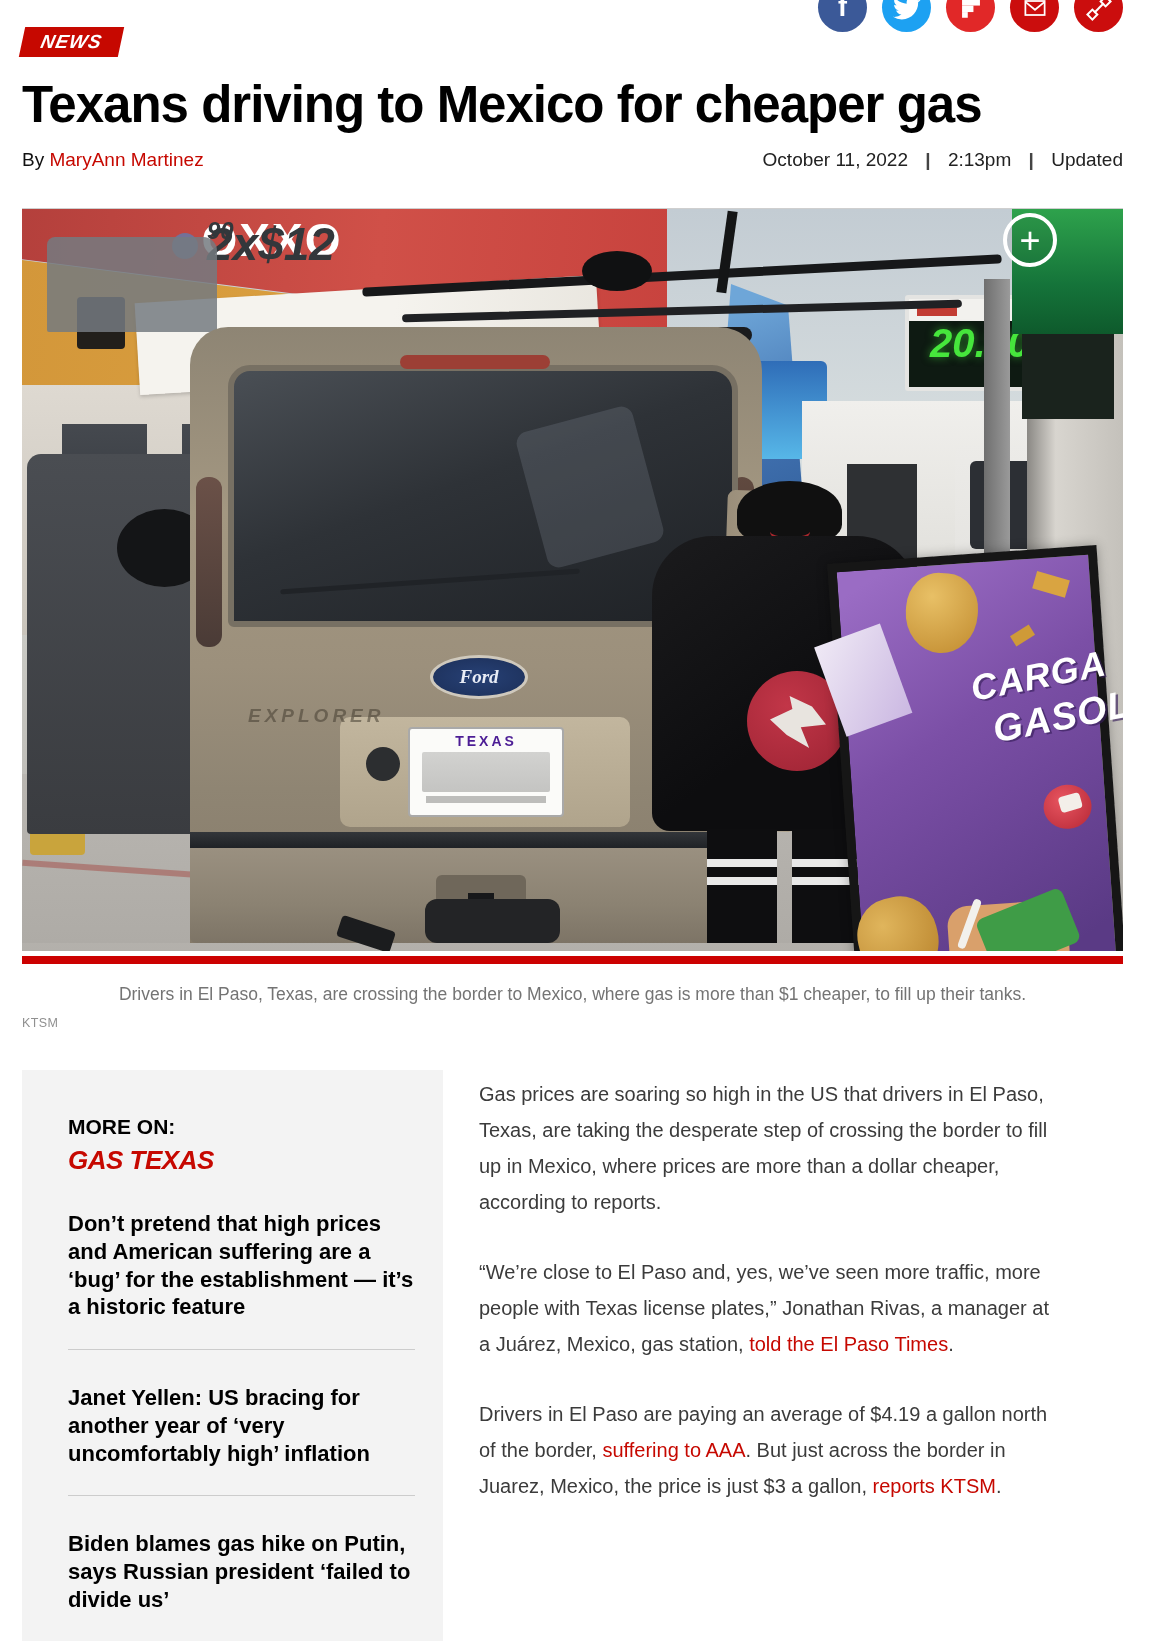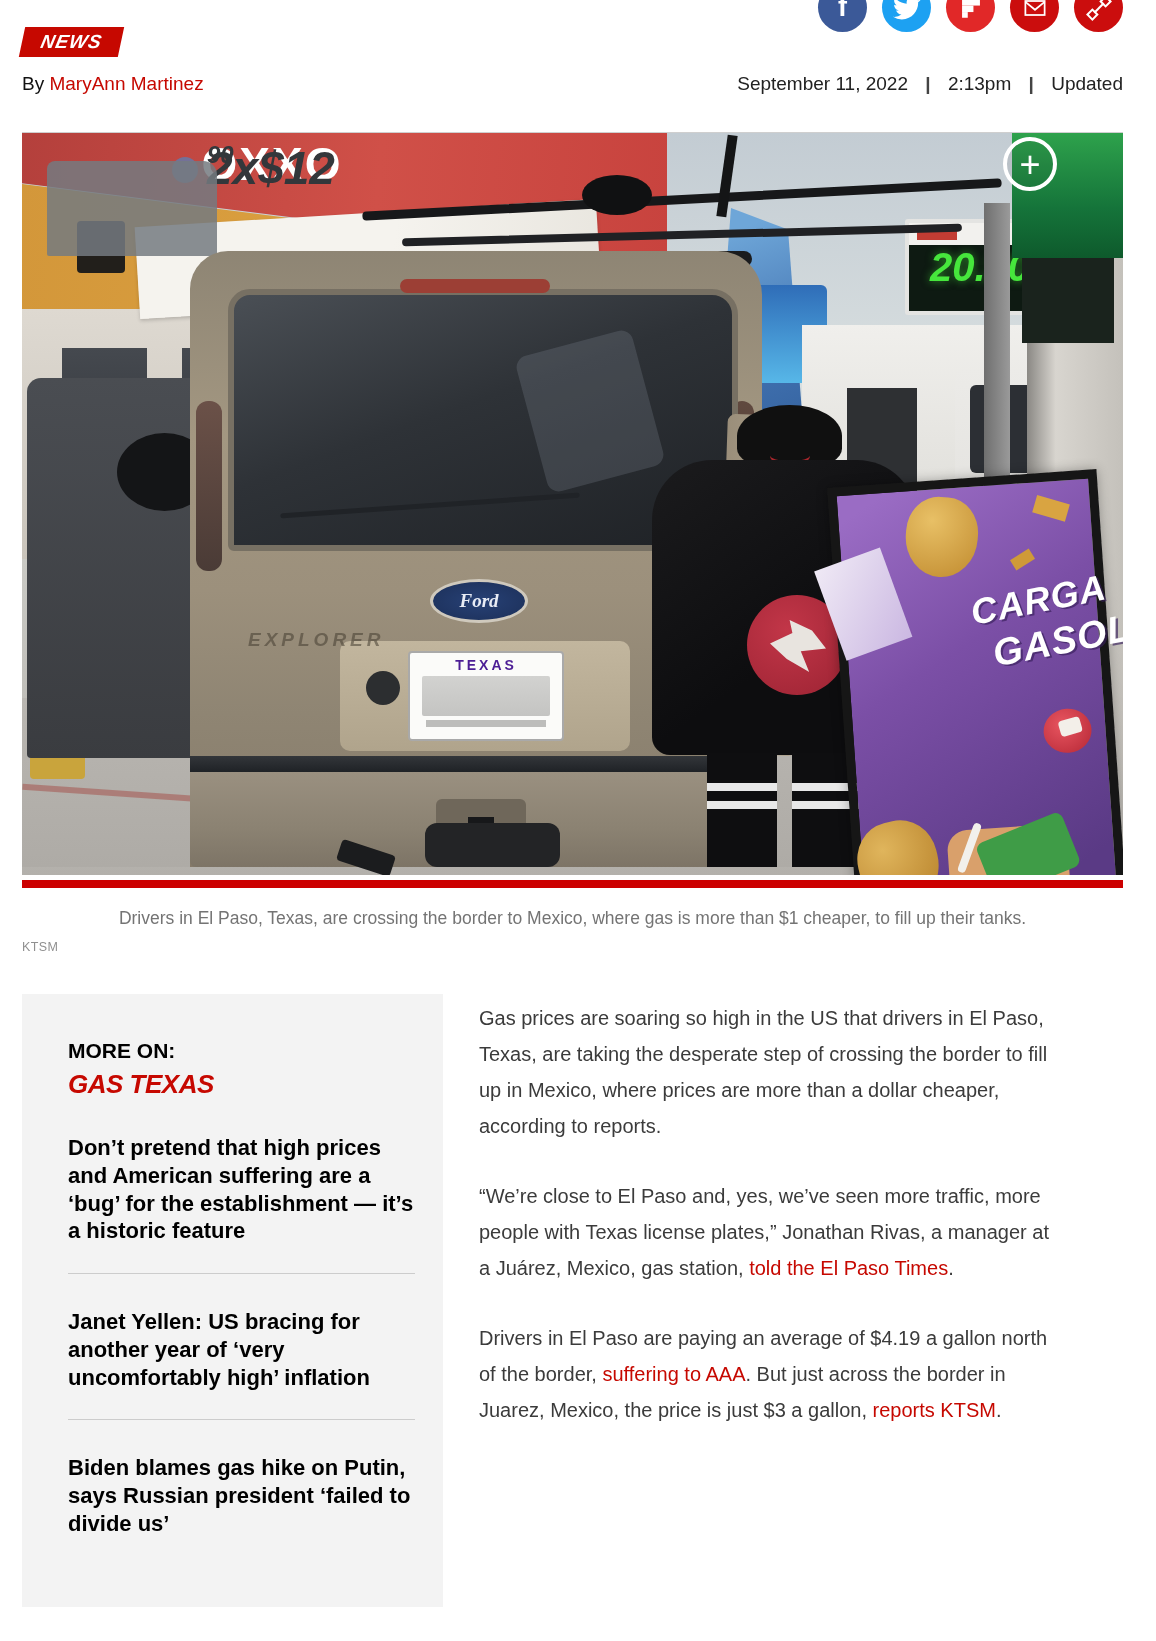--- a/index.html
+++ b/index.html
@@ -244,29 +244,30 @@
       </svg>
     </div>
   </div>
 
   
   <div class="news-badge">
     <span>NEWS</span>
   </div>
 
   
+  <h1 class="headline">Texans driving to Mexico for cheaper gas</h1>
 
   
   <div class="byline-row">
     <div>
       <span>By</span>
       <a class="author-link">MaryAnn Martinez</a>
     </div>
     <div class="dateline">
-      <span>September 11, 2022</span>
+      <span>October 11, 2022</span>
       <span class="sep">|</span>
       <span>2:13pm</span>
       <span class="sep">|</span>
       <span>Updated</span>
     </div>
   </div>
 
   <hr class="top-divider">
 
   

